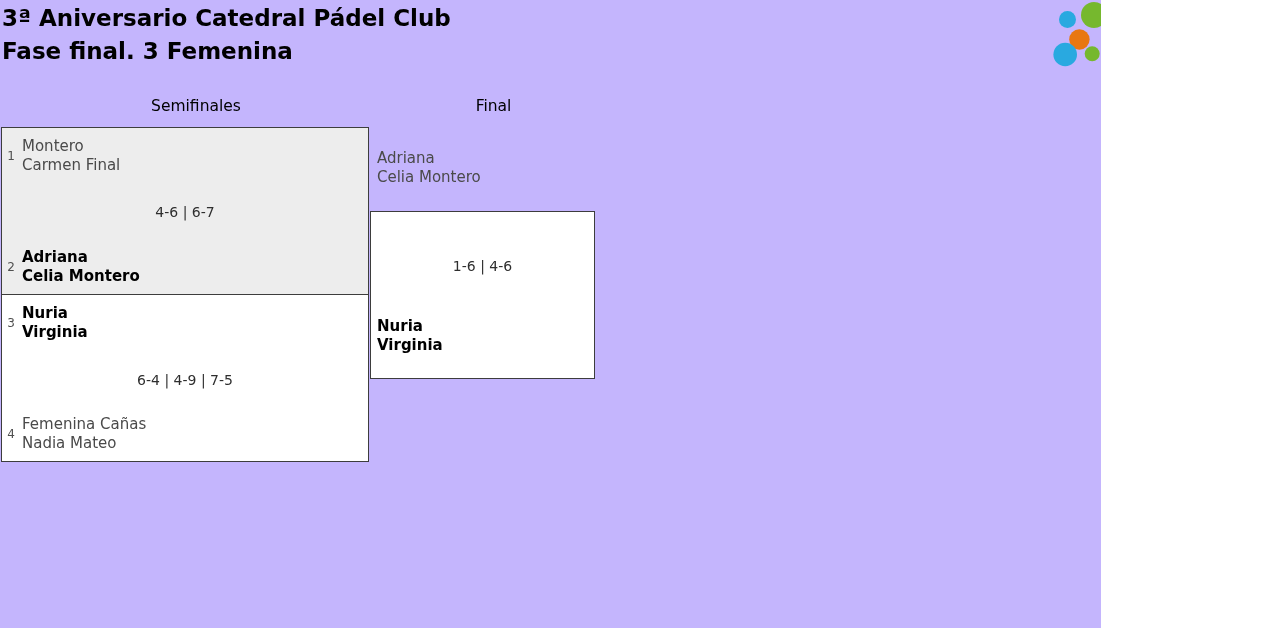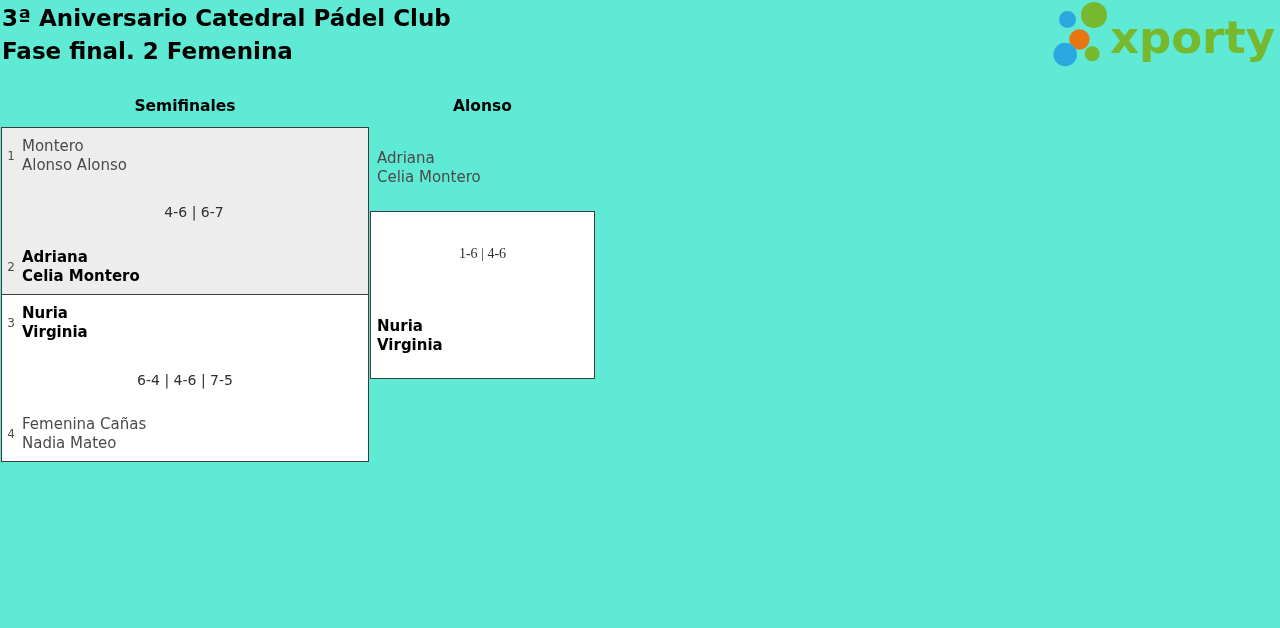--- a/index.html
+++ b/index.html
@@ -1,23 +1,23 @@
 <!DOCTYPE html>
 <html><head>
 <meta charset="utf-8">
 <style>
   * { margin: 0; padding: 0; box-sizing: border-box; }
   html, body { background: #ffffff; }
   body { font-family: "DejaVu Sans", "Liberation Sans", sans-serif; }
 
   .page {
     position: relative;
-    width: 1280px;
+    width: 1101px;
     height: 628px;
-    background: #5eead4;
+    background: #c4b5fd;
     overflow: hidden;
   }
 
   
   .title-line {
     position: absolute;
     left: 2px;
     font-size: 23px;
     font-weight: 700;
     color: #000000;
@@ -40,22 +40,23 @@
     font-weight: 800;
     font-size: 45px;
   }
 
   
   .round-header {
     position: absolute;
     top: 97px;
     text-align: center;
     font-size: 15.5px;
-    font-weight: 700;
+    font-weight: 400;
     color: #000000;
+    margin-left: 11px;
   }
   .round-header.semis { left: 1px;   width: 368px; }
   .round-header.final { left: 370px; width: 225px; }
 
   
   .match-box {
     position: absolute;
     border: 1px solid #3d3d3d;
     background: #ffffff;
   }
@@ -91,74 +92,74 @@
   .team.fin-t2 { left: 377px; top: 317px; }
 
   
   .score {
     position: absolute;
     text-align: center;
     font-size: 14px;
     color: #2e2e2e;
     white-space: nowrap;
   }
-  .score.sf1 { left: 10px;   width: 368px; top: 204px; }
+  .score.sf1 { left: 1px;   width: 368px; top: 204px; }
   .score.sf2 { left: 1px;   width: 368px; top: 372px; }
-  .score.fin { left: 370px; width: 225px; top: 246px; font-family: Liberation Serif, serif; }
+  .score.fin { left: 370px; width: 225px; top: 258px; }
 </style>
 </head>
 <body>
 
 <div class="page">
 
   <div class="title-line l1">3ª Aniversario Catedral Pádel Club</div>
-  <div class="title-line l2">Fase final. 2 Femenina</div>
+  <div class="title-line l2">Fase final. 3 Femenina</div>
 
   <svg class="logo" viewBox="0 0 234 66" xmlns="http://www.w3.org/2000/svg">
     <g>
       <circle cx="21.5" cy="17.5" r="8.5" fill="#29a9e0"></circle>
       <circle cx="48" cy="13" r="13" fill="#76b82e"></circle>
       <circle cx="33.4" cy="37.5" r="10.2" fill="#e87711"></circle>
       <circle cx="19.2" cy="52.5" r="11.8" fill="#29a9e0"></circle>
       <circle cx="46.2" cy="51.8" r="7.5" fill="#76b82e"></circle>
     </g>
     <text class="logo-text" x="64" y="51" textLength="165" lengthAdjust="spacingAndGlyphs" fill="#76b82e">xporty</text>
   </svg>
 
   <div class="round-header semis">Semifinales</div>
-  <div class="round-header final">Alonso</div>
+  <div class="round-header final">Final</div>
 
   <div class="match-box sf1" style="background:#ededed;"></div>
   <div class="match-box sf2"></div>
   <div class="match-box final"></div>
 
   <div class="team sf1-t1">
     <span class="seed">1</span>
     <span class="names">
       <span class="player">Montero</span>
-      <span class="player">Alonso Alonso</span>
+      <span class="player">Carmen Final</span>
     </span>
   </div>
   <div class="score sf1">4-6 | 6-7</div>
   <div class="team sf1-t2 winner">
     <span class="seed">2</span>
     <span class="names">
       <span class="player">Adriana</span>
       <span class="player">Celia Montero</span>
     </span>
   </div>
 
   <div class="team sf2-t1 winner">
     <span class="seed">3</span>
     <span class="names">
       <span class="player">Nuria</span>
       <span class="player">Virginia</span>
     </span>
   </div>
-  <div class="score sf2">6-4 | 4-6 | 7-5</div>
+  <div class="score sf2">6-4 | 4-9 | 7-5</div>
   <div class="team sf2-t2">
     <span class="seed">4</span>
     <span class="names">
       <span class="player">Femenina Cañas</span>
       <span class="player">Nadia Mateo</span>
     </span>
   </div>
 
   <div class="team fin-t1">
     <span class="names">

